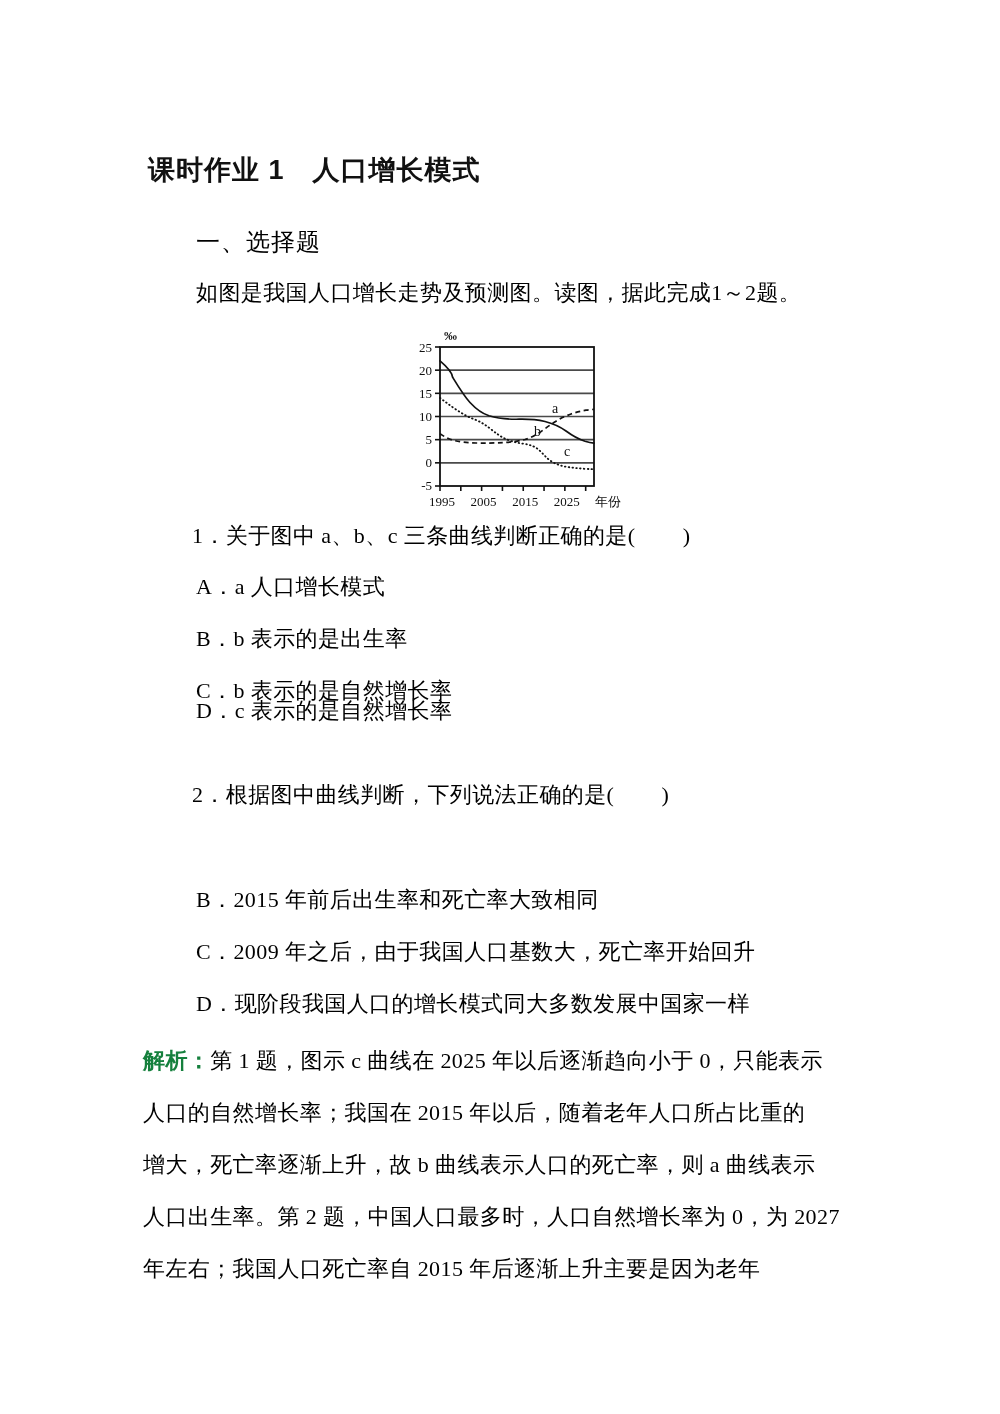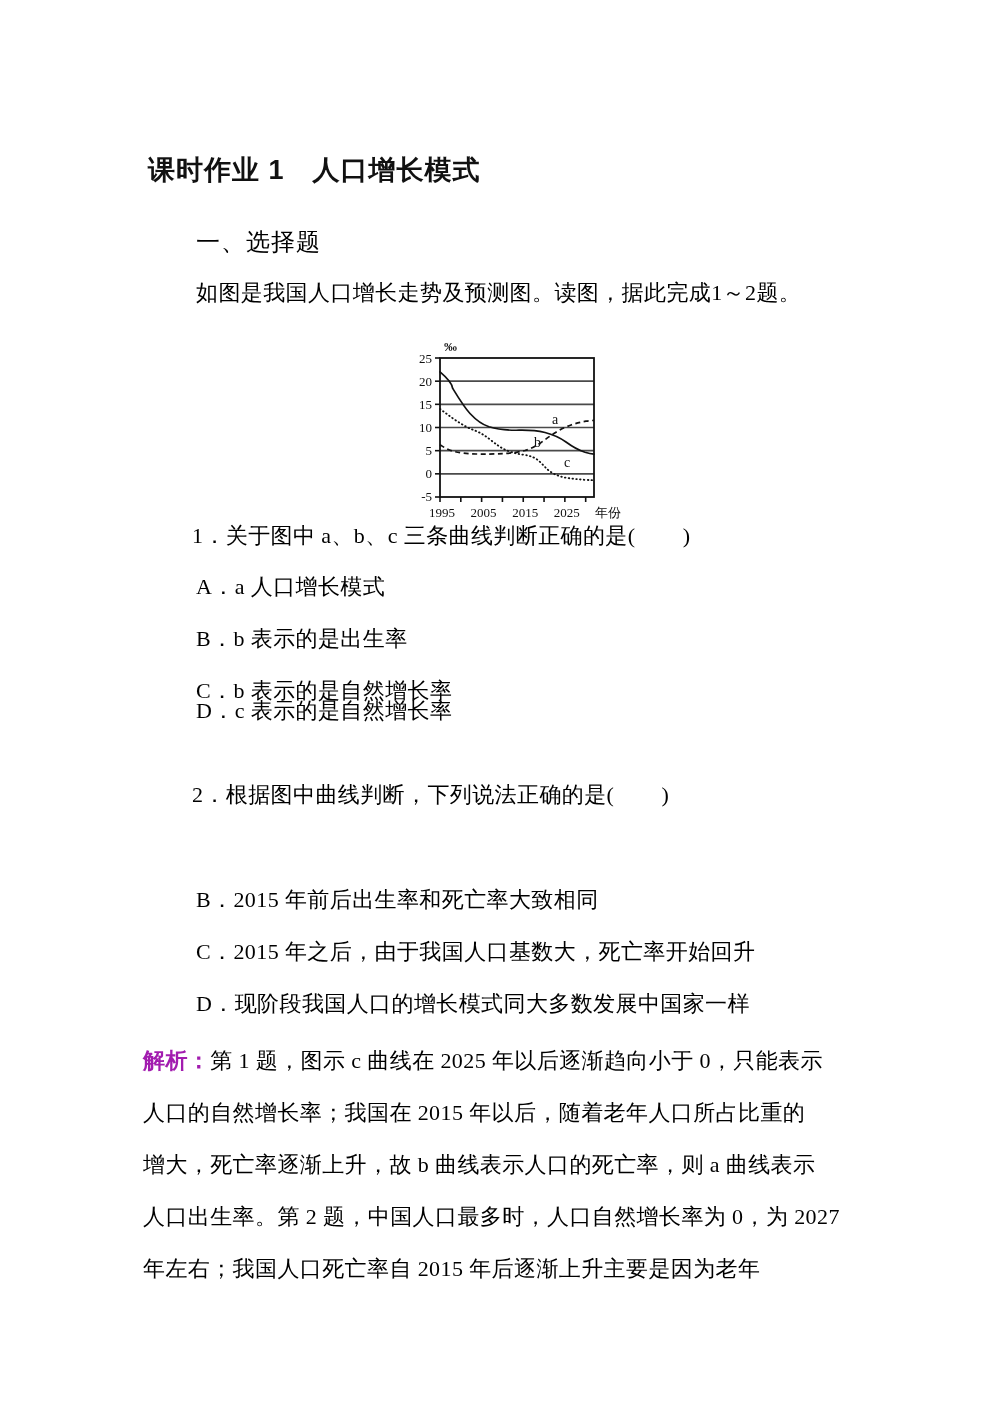--- a/index.html
+++ b/index.html
@@ -76,29 +76,29 @@
     letter-spacing: 0.4px;
     white-space: pre;
   }
   .exp-l1 { top: 1046px; }
   .exp-l2 { top: 1098px; }
   .exp-l3 { top: 1150px; }
   .exp-l4 { top: 1202px; }
   .exp-l5 { top: 1254px; }
 
   .exp-label {
-    color: #a21caf;
+    color: #15803d;
     font-weight: bold;
   }
 
   
   .figure {
     position: absolute;
     left: 404px;
-    top: 337px;
+    top: 326px;
     width: 240px;
     height: 185px;
   }
   .figure svg { display: block; }
 </style>
 </head>
 <body>
 
 <div class="page">
 
@@ -202,21 +202,21 @@
   </div>
 
   <div class="para q1-stem">1．关于图中 a、b、c 三条曲线判断正确的是(        )</div>
   <div class="para q1-a">A．a 人口增长模式</div>
   <div class="para q1-b">B．b 表示的是出生率</div>
   <div class="para q1-c">C．b 表示的是自然增长率</div>
   <div class="para q1-d">D．c 表示的是自然增长率</div>
 
   <div class="para q2-stem">2．根据图中曲线判断，下列说法正确的是(        )</div>
   <div class="para q2-b">B．2015 年前后出生率和死亡率大致相同</div>
-  <div class="para q2-c">C．2015 年之后，由于我国人口基数大，死亡率开始回升</div>
+  <div class="para q2-c">C．2009 年之后，由于我国人口基数大，死亡率开始回升</div>
   <div class="para q2-d">D．现阶段我国人口的增长模式同大多数发展中国家一样</div>
 
   <div class="exp-line exp-l1"><span class="exp-label">解析：</span><span>第 1 题，图示 c 曲线在 2025 年以后逐渐趋向小于 0，只能表示</span></div>
   <div class="exp-line exp-l2">人口的自然增长率；我国在 2015 年以后，随着老年人口所占比重的</div>
   <div class="exp-line exp-l3">增大，死亡率逐渐上升，故 b 曲线表示人口的死亡率，则 a 曲线表示</div>
   <div class="exp-line exp-l4">人口出生率。第 2 题，中国人口最多时，人口自然增长率为 0，为 2027</div>
   <div class="exp-line exp-l5">年左右；我国人口死亡率自 2015 年后逐渐上升主要是因为老年</div>
 
 </div>
 

